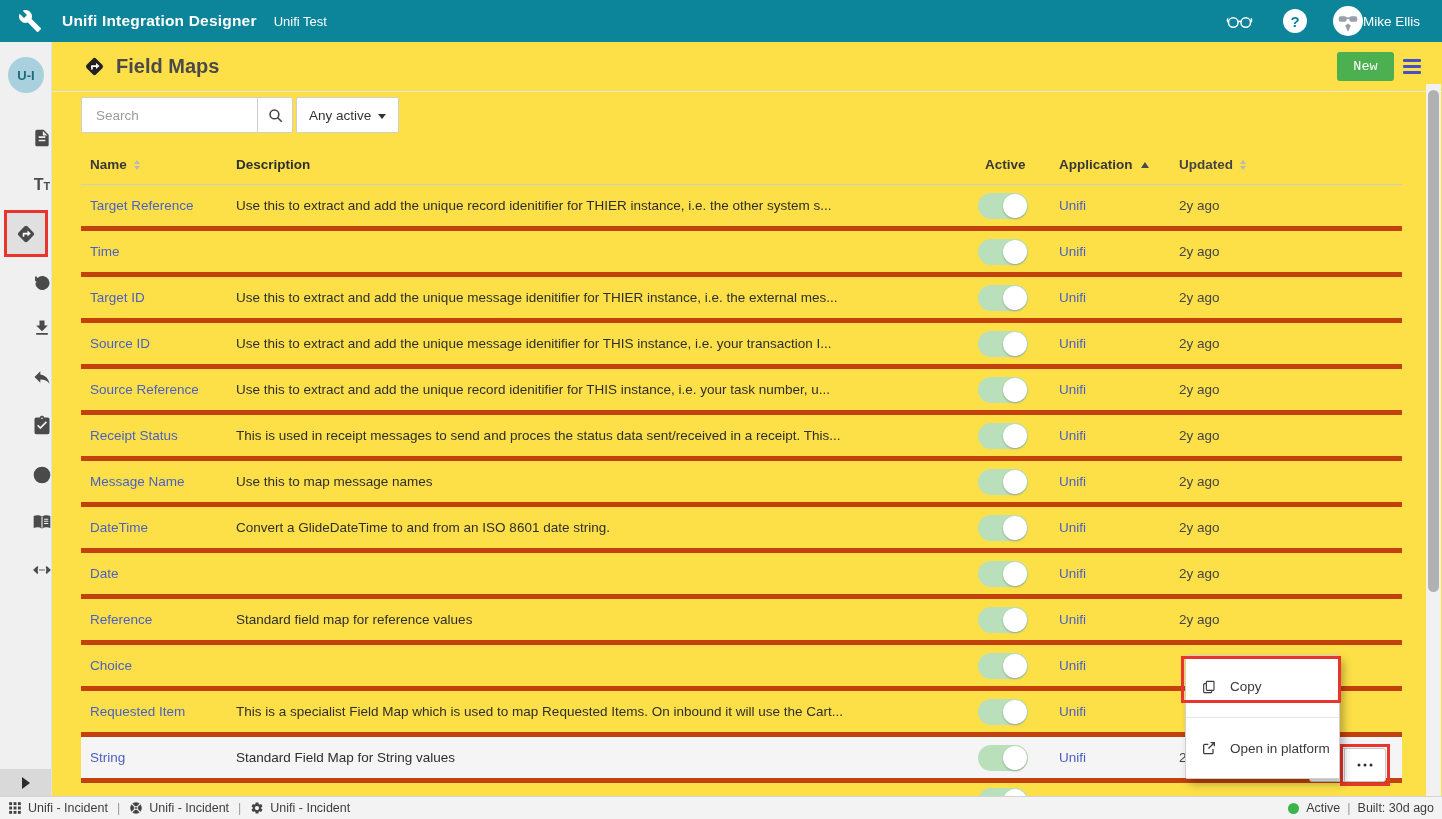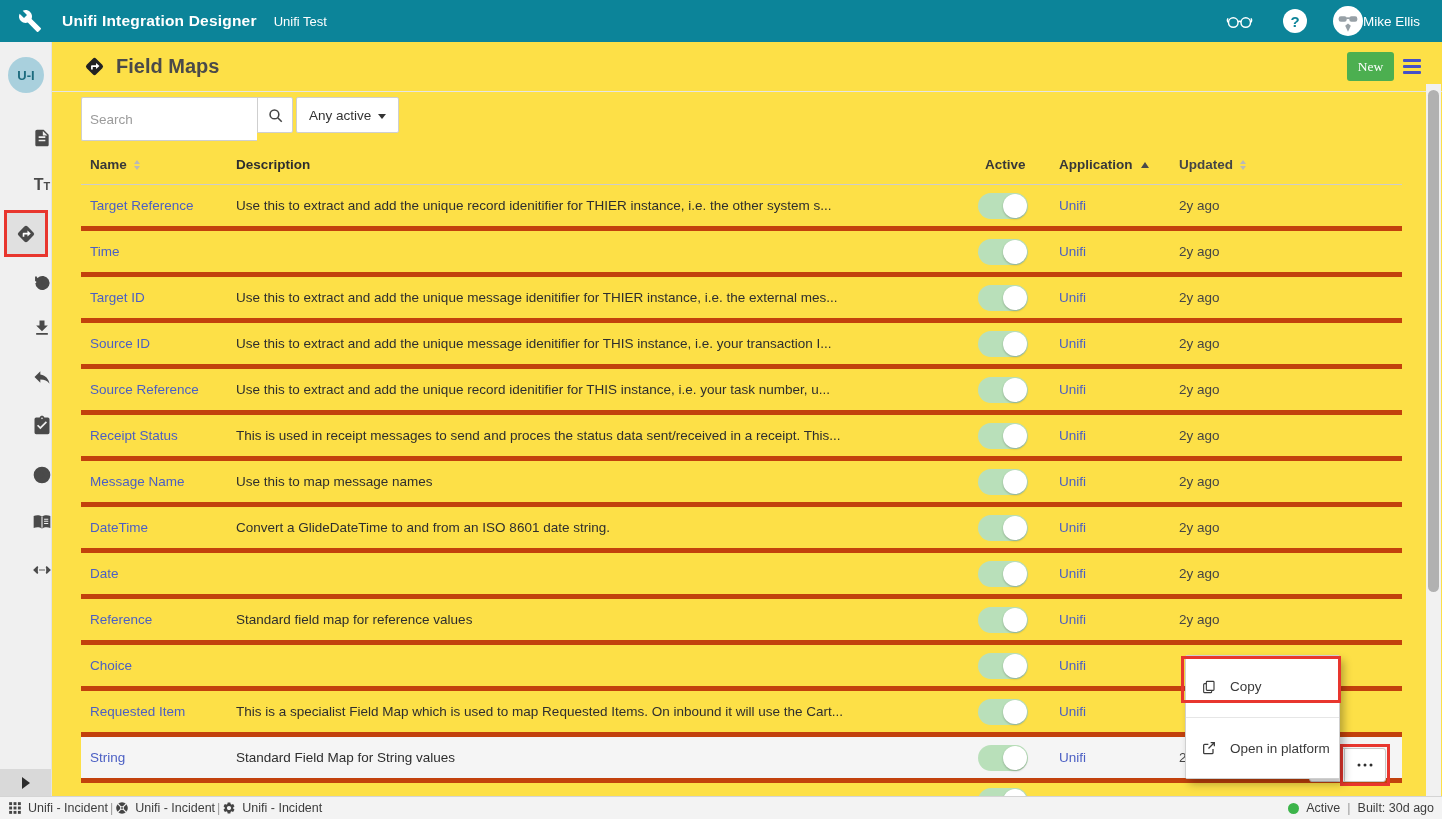--- a/index.html
+++ b/index.html
@@ -30,26 +30,26 @@
   .side-expand { position:absolute; left:0; bottom:0; width:51px; height:27px; background:#d9d9d9; display:flex; align-items:center; justify-content:center; }
   .side-expand .tri { width:0; height:0; border-top:6px solid transparent; border-bottom:6px solid transparent; border-left:8px solid #2c2c2c; }
 
   
   .main { position:absolute; left:52px; top:42px; width:1390px; height:754px; background:#fde047; overflow:hidden; }
 
   .page-header { position:absolute; left:0; top:0; width:100%; height:50px; border-bottom:1px solid #e5e5e5; display:flex; align-items:center; }
   .diamond-icon { margin-left:31px; width:23px; height:23px; }
   .page-title { margin-left:10px; font-size:20px; color:#4a4a4a; }
   .ph-spacer { flex:1; }
-  .new-btn { width:47px; height:29px; background:#4caf50; color:#fff; border:none; border-radius:3px; font-size:13.5px; font-family:Liberation Serif, serif; margin-right:9px; }
+  .new-btn { width:57px; height:29px; background:#4caf50; color:#fff; border:none; border-radius:3px; font-size:13.5px; font-family:Liberation Mono, monospace; margin-right:9px; }
   .hamburger { width:18px; height:15px; display:flex; flex-direction:column; justify-content:space-between; margin-right:21px; cursor:pointer; }
   .hamburger div { height:3px; background:#4550c7; border-radius:1px; }
 
   .toolbar { position:absolute; left:0; top:50px; width:100%; height:53px; }
-  .search-input { position:absolute; left:29px; top:5px; width:176px; height:44px; border:1px solid #cfcfcf; border-right:none; border-radius:2px 0 0 2px; padding:0 8px; font-size:13.5px; font-family:inherit; color:#333; outline:none; }
+  .search-input { position:absolute; left:29px; top:5px; width:176px; height:36px; border:1px solid #cfcfcf; border-right:none; border-radius:2px 0 0 2px; padding:0 14px; font-size:13.5px; font-family:inherit; color:#333; outline:none; }
   .search-input::placeholder { color:#9b9b9b; }
   .search-btn { position:absolute; left:205px; top:5px; width:36px; height:36px; background:#fff; border:1px solid #cfcfcf; border-radius:0 2px 2px 0; display:flex; align-items:center; justify-content:center; }
   .filter-btn { position:absolute; left:244px; top:5px; height:36px; padding:0 12px; background:#fff; border:1px solid #cfcfcf; border-radius:2px; font-size:13.5px; color:#333; display:flex; align-items:center; gap:7px; }
   .caret-down { width:0; height:0; border-left:4.5px solid transparent; border-right:4.5px solid transparent; border-top:5px solid #333; margin-top:2px; }
 
   
   .table { position:absolute; left:29px; top:103px; width:1321px; }
   .thead { display:flex; height:40px; align-items:center; border-bottom:1px solid #cccccc; font-size:13.5px; font-weight:700; color:#383838; }
   .trow { display:flex; height:46px; align-items:center; border-bottom:5px solid #c2410c; font-size:13.5px;justify-content:space-between; }
   .trow.selected { background:#f5f5f5; }
@@ -82,21 +82,21 @@
   .ctx-item { height:61px; display:flex; align-items:center; gap:13px; padding-left:15px; font-size:13.5px; color:#3a3a3a; cursor:pointer; background:#fff; }
   .ctx-item + .ctx-item { border-top:1px solid #e6e6e6; }
   .redbox.copy { left:1129px; top:614px; width:160px; height:47px; z-index:6; }
 
   
   .scrollbar { position:absolute; left:1426px; top:42px; width:15px; height:754px; background:#f1f1f1; }
   .scroll-thumb { position:absolute; left:2px; top:6px; width:11px; height:502px; background:#b1b1b1; border-radius:6px; }
 
   
   .statusbar { position:absolute; left:0; top:796px; width:1442px; height:23px; background:#f3f3f3; border-top:1px solid #d4d4d4; display:flex; align-items:center; font-size:12.5px; color:#3d3d3d; }
-  .sb-left { display:flex; align-items:center; gap:2px; margin-left:8px; }
+  .sb-left { display:flex; align-items:center; gap:9px; margin-left:8px; }
   .sb-app { display:flex; align-items:center; gap:6px; cursor:pointer; }
   .sb-app svg { width:14px; height:14px; }
   .sb-sep { color:#9a9a9a; }
   .sb-right { margin-left:auto; margin-right:8px; display:flex; align-items:center; gap:7px; }
   .green-dot { width:11px; height:11px; border-radius:50%; background:#3cb44a; }
 </style>
 </head>
 <body>
 
 <div class="screen">

